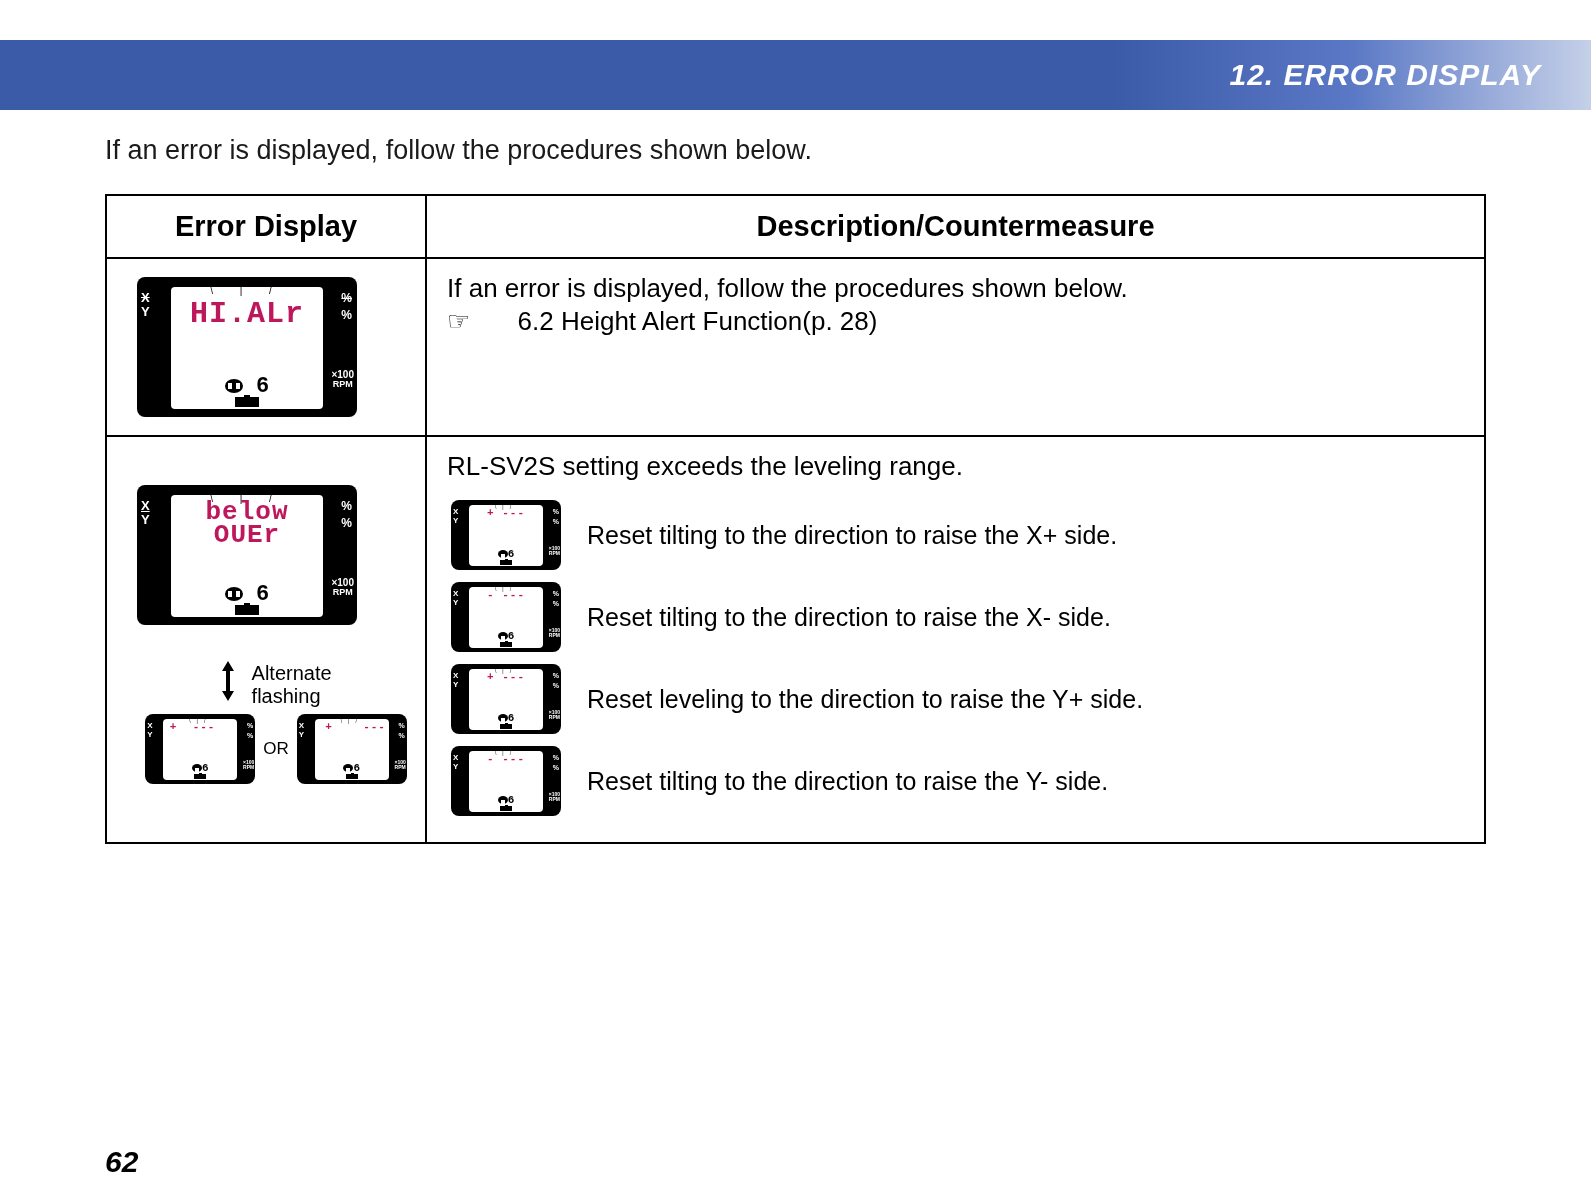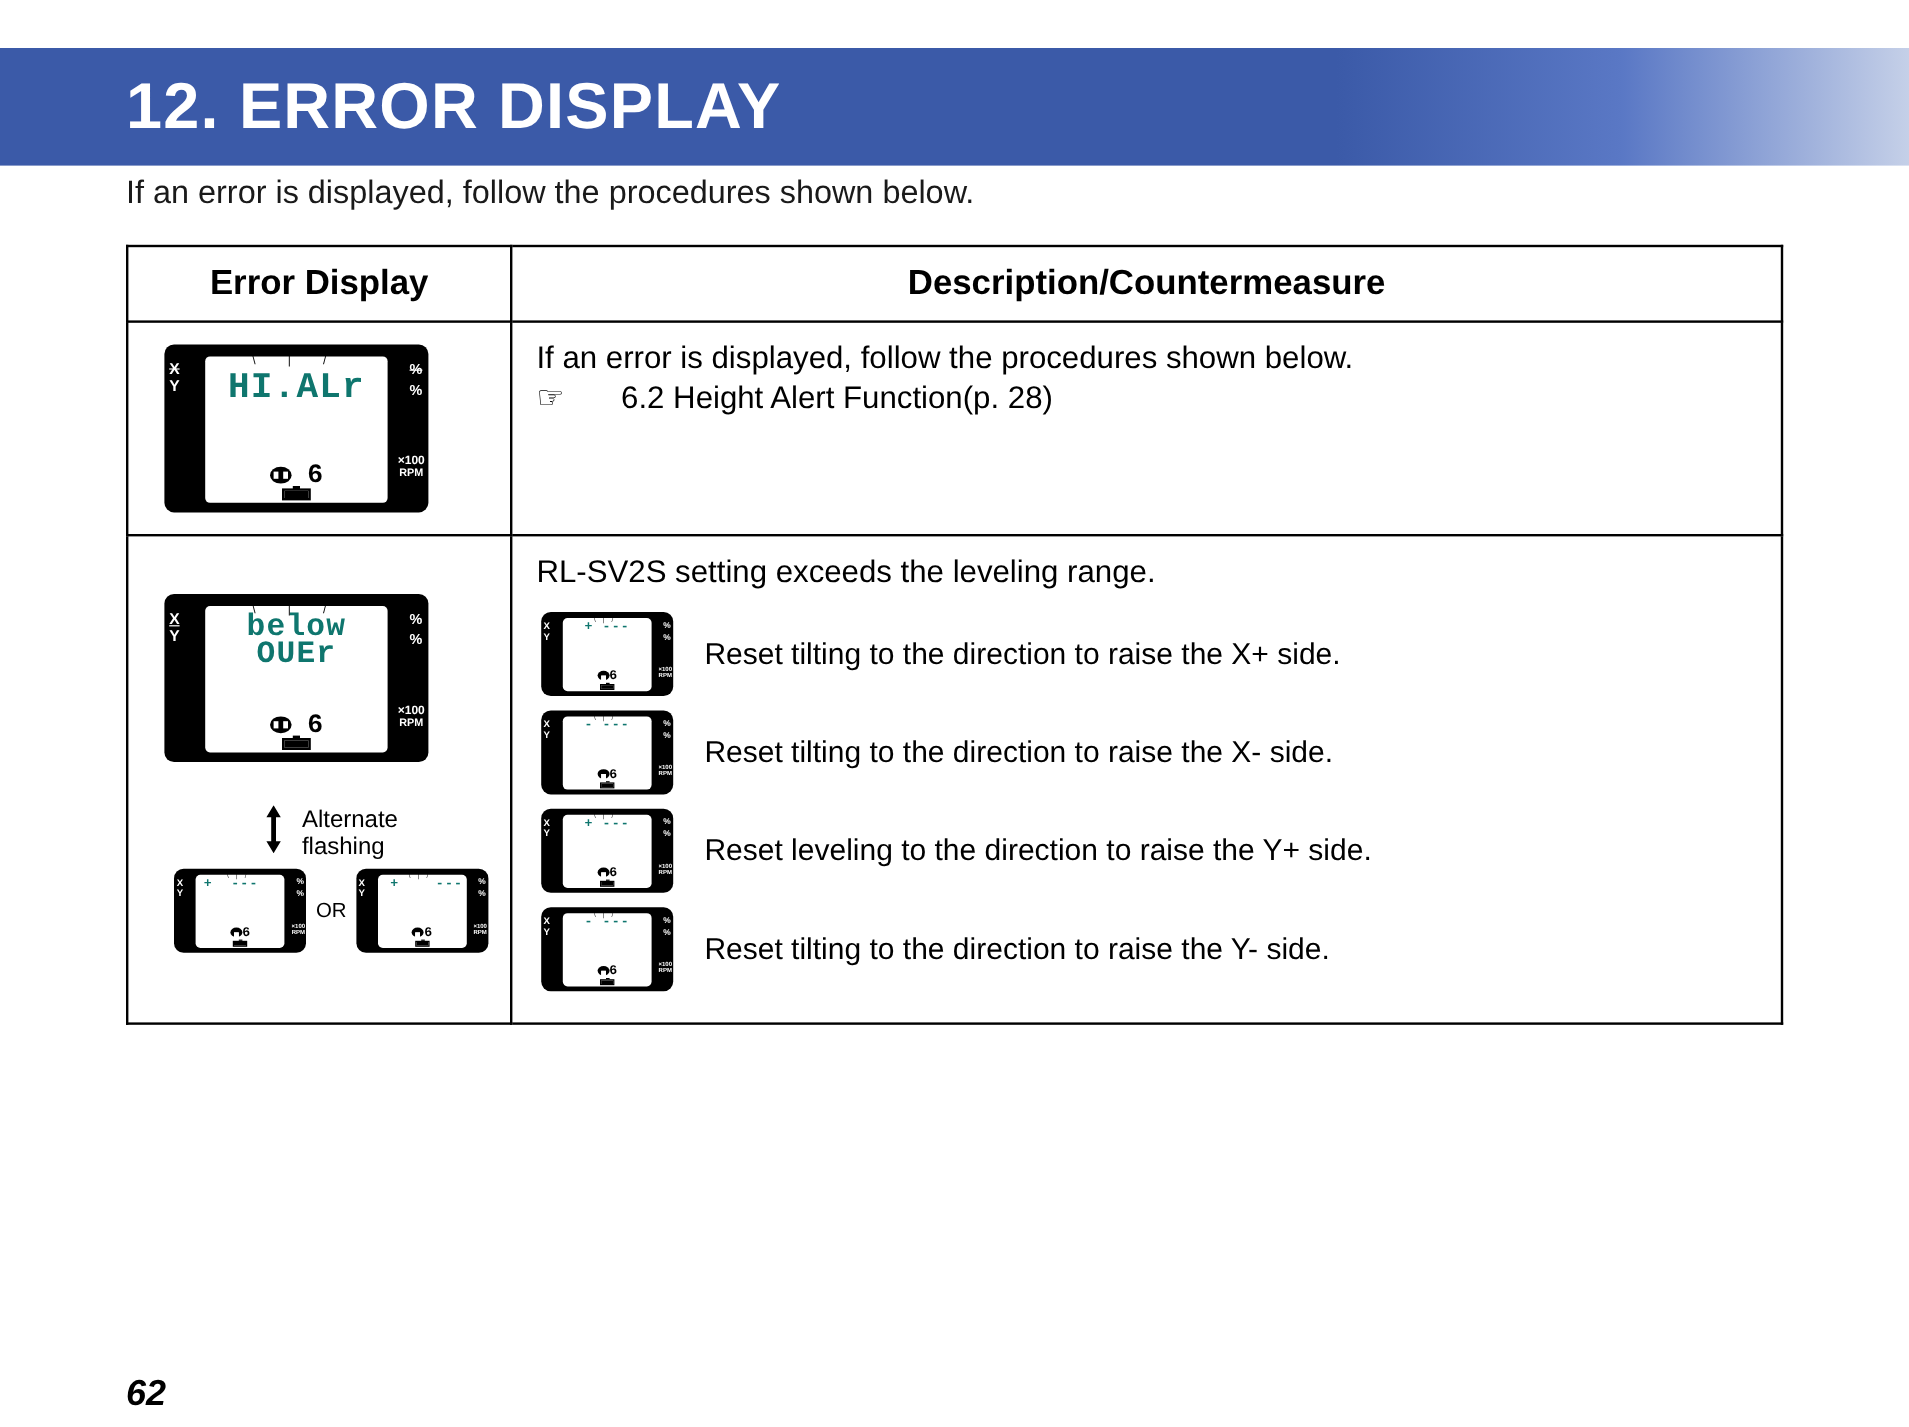--- a/index.html
+++ b/index.html
@@ -5,26 +5,28 @@
     * { box-sizing: border-box; margin: 0; padding: 0; }
     body { font-family: Arial, Helvetica, sans-serif; background: #fff; width: 1591px; height: 1189px; position: relative; }
     
     .header-bar {
       background: linear-gradient(to right, #3b5aa8 0%, #3b5aa8 70%, #5a78c5 85%, #c5d0e8 100%);
       padding: 18px 50px 18px 105px;
       margin-top: 40px;
     }
     .header-bar h1 {
       color: #fff;
-      font-size: 54px;
+      font-size: 30px;
       font-weight: bold;
+      font-style: italic;
       letter-spacing: 1px;
-    }
-    
-    .content { padding: 7px 105px 0 105px; }
+      text-align: right;
+    }
+    
+    .content { padding: 25px 105px 0 105px; }
     .intro { font-size: 27px; color: #1a1a1a; margin-bottom: 28px; }
     
     table.errtable {
       width: 100%;
       border-collapse: collapse;
       border: 2px solid #000;
     }
     table.errtable th {
       font-size: 29px;
       font-weight: bold;
@@ -63,21 +65,21 @@
     .lcd .axis { position: absolute; left: 4px; top: 14px; font-size: 13px; font-weight: bold; line-height: 1.1; color: #fff; }
     .lcd .axis .x { text-decoration: line-through; }
     .lcd .pct  { position: absolute; right: 5px; top: 13px; font-size: 12px; font-weight: bold; color: #fff; line-height: 1.4; }
     .lcd .pct .pline { text-decoration: line-through; display:block; }
     .lcd .rpm  { position: absolute; right: 3px; bottom: 28px; font-size: 9px; font-weight: bold; color: #fff; line-height: 1; text-align: center; }
     .lcd .rpm .x100 { font-size: 10px; display: block; }
     .lcd .seg {
       font-family: "Courier New", monospace;
       font-weight: bold;
       letter-spacing: 1px;
-      color: #0f766e;
+      color: #be185d;
       text-align: center;
       padding-top: 6px;
       font-size: 26px;
       line-height: 0.9;
       white-space: pre;
     }
     .lcd .seg.oneline { padding-top: 14px; font-size: 30px; }
     .lcd .tickrow { position: absolute; top: -2px; left: 0; right: 0; text-align: center; font-size: 10px; color:#000; letter-spacing: 12px; }
     .lcd .six { position:absolute; bottom:10px; left:0; right:0; text-align:center; font-family:"Courier New",monospace; font-weight:bold; font-size:22px; }
     .lcd .six .ball { display:inline-block; width:18px; height:14px; background:#000; border-radius:50% / 50%; position:relative; vertical-align:middle; }

